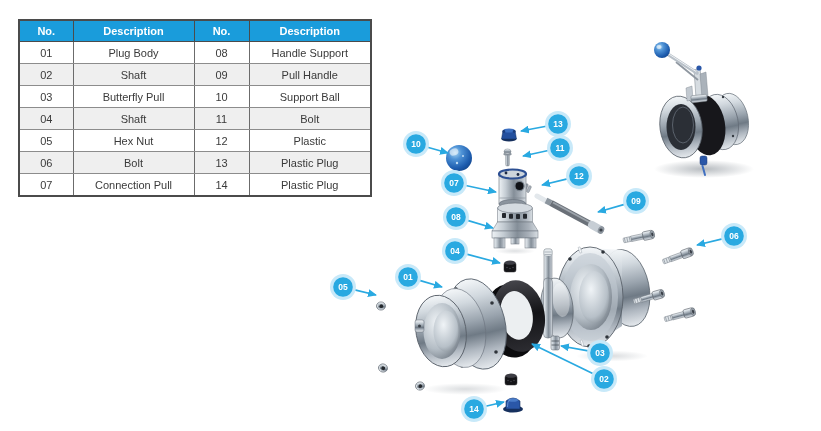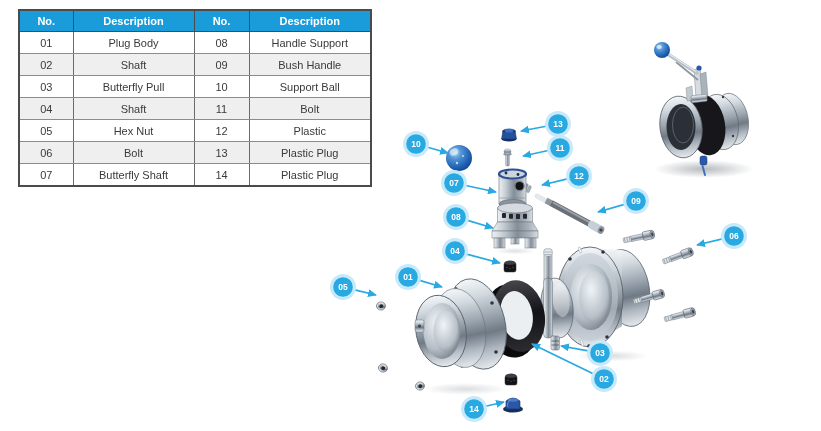--- a/index.html
+++ b/index.html
@@ -1,18 +1,18 @@
 <!DOCTYPE html>
 <html><head>
 <meta charset="utf-8">
 <style>
   html,body{margin:0;padding:0;background:#ffffff;}
   .page{position:relative;width:821px;height:431px;background:#ffffff;overflow:hidden;
         font-family:"Liberation Sans", sans-serif;}
-  .parts-table{position:absolute;left:18px;top:9px;width:352px;border-collapse:collapse;
+  .parts-table{position:absolute;left:18px;top:19px;width:352px;border-collapse:collapse;
         border:2px solid #4b4b4b;font-size:11px;color:#3a3a3a;table-layout:fixed;}
   .parts-table th{background:#1a9cdb;color:#ffffff;font-weight:600;height:20px;
         border:1px solid #4b4b4b;text-align:center;padding:0;}
   .parts-table td{height:21px;border:1px solid #8c8c8c;border-left:1px solid #6b6b6b;
         border-right:1px solid #6b6b6b;text-align:center;padding:0;background:#ffffff;}
   .parts-table tr.alt td{background:#efefef;}
   .diagram{position:absolute;left:0;top:0;width:821px;height:431px;}
   svg text.callout-num{font-family:"Liberation Sans", sans-serif;font-size:8.5px;font-weight:bold;fill:#ffffff;}
 </style>
 </head>
@@ -39,21 +39,21 @@
         <tr>
           <td>01</td>
           <td>Plug Body</td>
           <td>08</td>
           <td>Handle Support</td>
         </tr>
         <tr class="alt">
           <td>02</td>
           <td>Shaft</td>
           <td>09</td>
-          <td>Bush Handle</td>
+          <td>Pull Handle</td>
         </tr>
         <tr>
           <td>03</td>
           <td>Butterfly Pull</td>
           <td>10</td>
           <td>Support Ball</td>
         </tr>
         <tr class="alt">
           <td>04</td>
           <td>Shaft</td>
@@ -67,21 +67,21 @@
           <td>Plastic</td>
         </tr>
         <tr class="alt">
           <td>06</td>
           <td>Bolt</td>
           <td>13</td>
           <td>Plastic Plug</td>
         </tr>
         <tr>
           <td>07</td>
-          <td>Butterfly Shaft</td>
+          <td>Connection Pull</td>
           <td>14</td>
           <td>Plastic Plug</td>
         </tr>
       </tbody>
   </table>
 
   <svg class="diagram" viewBox="0 0 821 431" xmlns="http://www.w3.org/2000/svg">
     <defs>
       <linearGradient id="gSteelV" x1="0" y1="0" x2="0" y2="1">
         <stop offset="0" stop-color="#f4f7f9"></stop>

